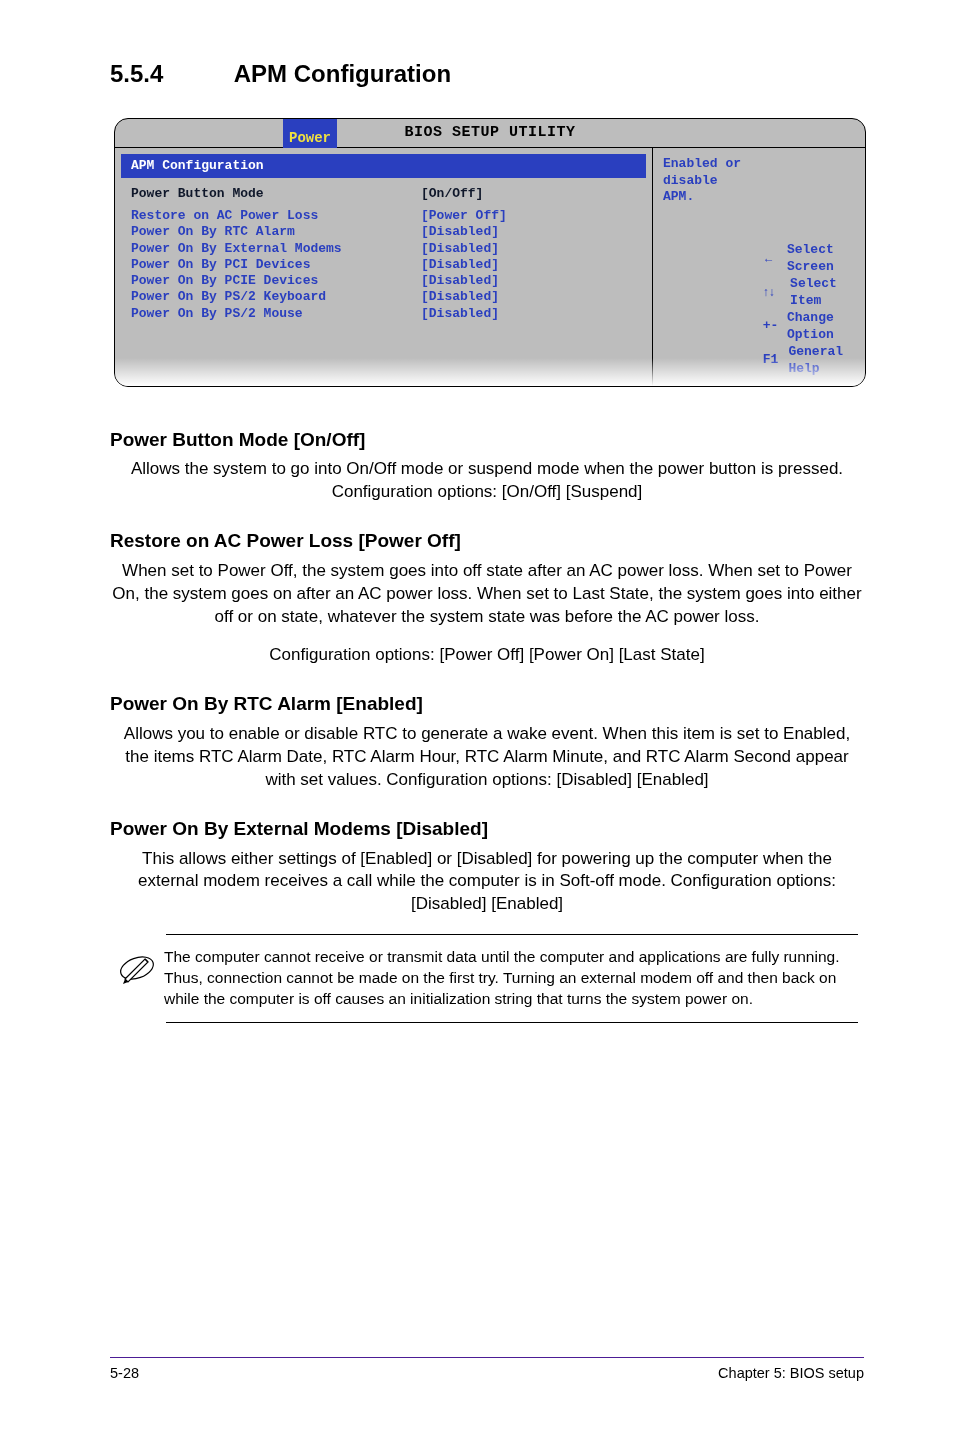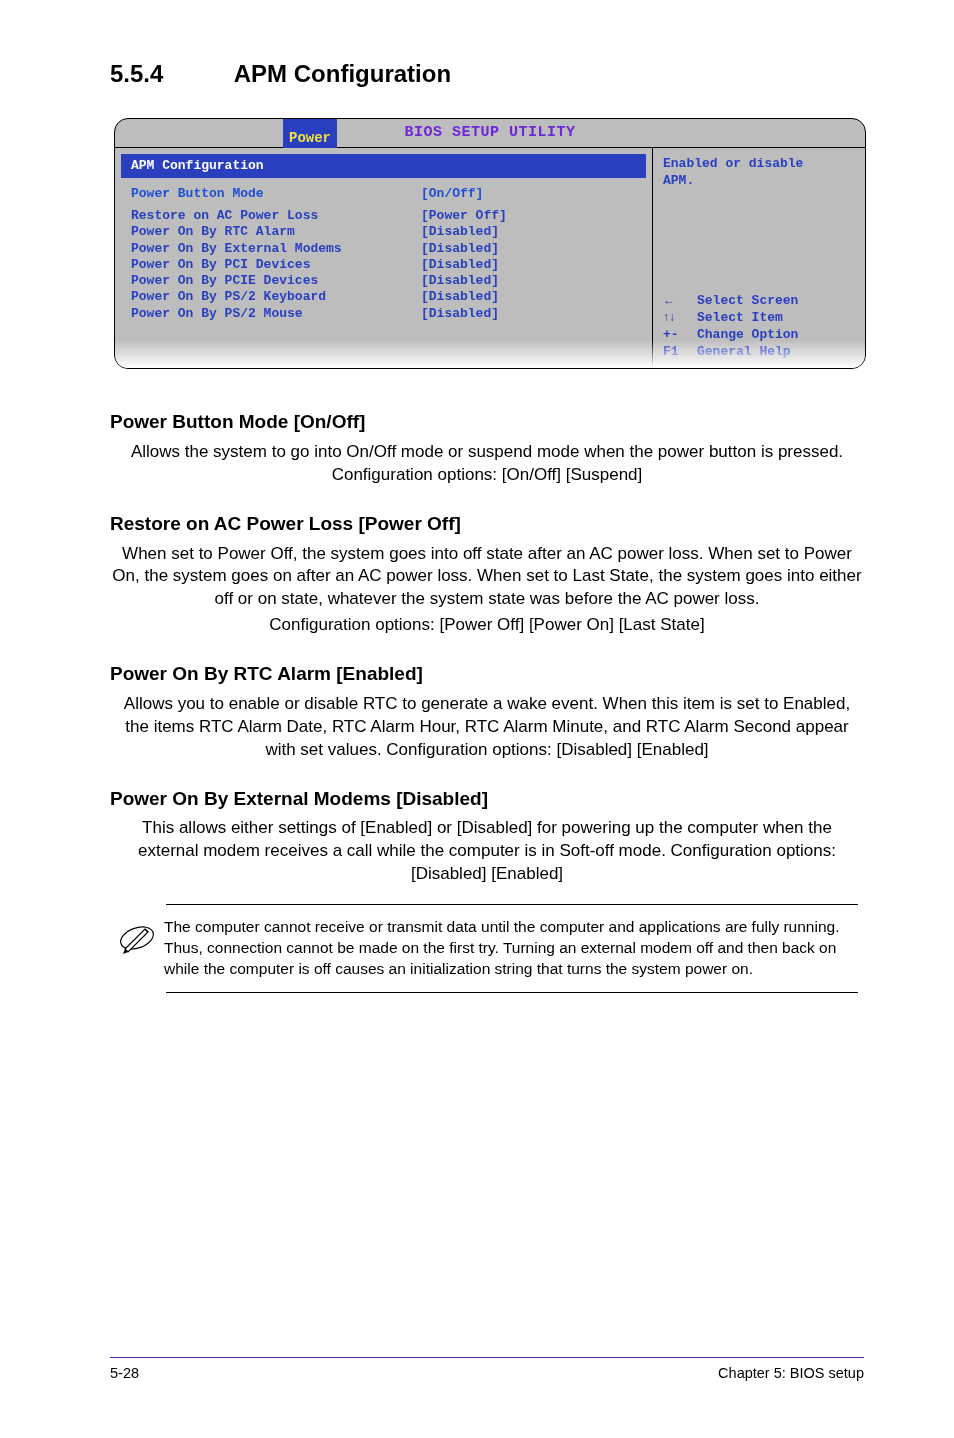--- a/index.html
+++ b/index.html
@@ -29,21 +29,21 @@
     overflow: hidden;
   }
   .bios-title-row {
     height: 28px;
     display: flex;
     align-items: center;
     justify-content: center;
     position: relative;
   }
   .bios-title-text {
-    color: #6d28d9;
+    color: #000000;
     font-family: "Courier New", monospace;
     font-weight: bold;
     font-size: 15px;
     letter-spacing: 0.5px;
   }
   .bios-tab {
     position: absolute;
     left: 168px;
     bottom: -1px;
     background: #2a3fbf;
@@ -64,40 +64,40 @@
   .bios-left {
     flex: 1;
     border-right: 1px solid #000;
     padding: 0;
     position: relative;
   }
   .bios-right {
     width: 212px;
     padding: 8px 6px 8px 10px;
     display: flex;
-    flex-direction: column;
+    flex-direction: row;
     justify-content: space-between;
     min-height: 220px;
   }
   .bios-subhead {
     background: #2a3fbf;
     color: #fff;
     padding: 4px 10px;
     margin: 6px 6px 0 6px;
     line-height: 1.2;
   }
   .bios-rows {
     padding: 8px 10px 8px 16px;
   }
   .bios-row {
     display: flex;
     line-height: 1.25;
     color: #2a3fbf;
   }
-  .bios-row.hl { color: #1d4ed8; }
+  .bios-row.hl { color: #0f172a; }
   .bios-label { width: 290px; white-space: pre; }
   .bios-value { white-space: pre; }
   .bios-spacer { height: 6px; }
   .bios-help-top { color: #2a3fbf; line-height: 1.25; }
   .bios-help-bot { color: #2a3fbf; line-height: 1.3; margin-top: 86px; }
   .bios-help-bot .krow { display: flex; align-items: center; }
   .bios-help-bot .ksym { width: 34px; text-align: left; }
   .bios-help-bot .ktxt { }
   .arrow { font-family: Arial, sans-serif; font-size: 12px; font-weight: bold; }
   .bios-fade {
@@ -228,21 +228,21 @@
         </div>
     </div>
   </div>
   <div class="bios-fade"></div>
 </div>
 
 <h3>Power Button Mode [On/Off]</h3>
 <p class="body">Allows the system to go into On/Off mode or suspend mode when the power button is pressed. Configuration options: [On/Off] [Suspend]</p>
 
 <h3>Restore on AC Power Loss [Power Off]</h3>
-<p class="body" style="margin-bottom:3px">When set to Power Off, the system goes into off state after an AC power loss. When set to Power On, the system goes on after an AC power loss. When set to Last State, the system goes into either off or on state, whatever the system state was before the AC power loss.</p>
+<p class="body" style="margin-bottom:16px">When set to Power Off, the system goes into off state after an AC power loss. When set to Power On, the system goes on after an AC power loss. When set to Last State, the system goes into either off or on state, whatever the system state was before the AC power loss.</p>
 <p class="body">Configuration options: [Power Off] [Power On] [Last State]</p>
 
 <h3>Power On By RTC Alarm [Enabled]</h3>
 <p class="body">Allows you to enable or disable RTC to generate a wake event. When this item is set to Enabled, the items RTC Alarm Date, RTC Alarm Hour, RTC Alarm Minute, and RTC Alarm Second appear with set values. Configuration options: [Disabled] [Enabled]</p>
 
 <h3>Power On By External Modems [Disabled]</h3>
 <p class="body">This allows either settings of [Enabled] or [Disabled] for powering up the computer when the external modem receives a call while the computer is in Soft-off mode. Configuration options: [Disabled] [Enabled]</p>
 
 <div class="note-wrap">
   <hr class="note-line">

